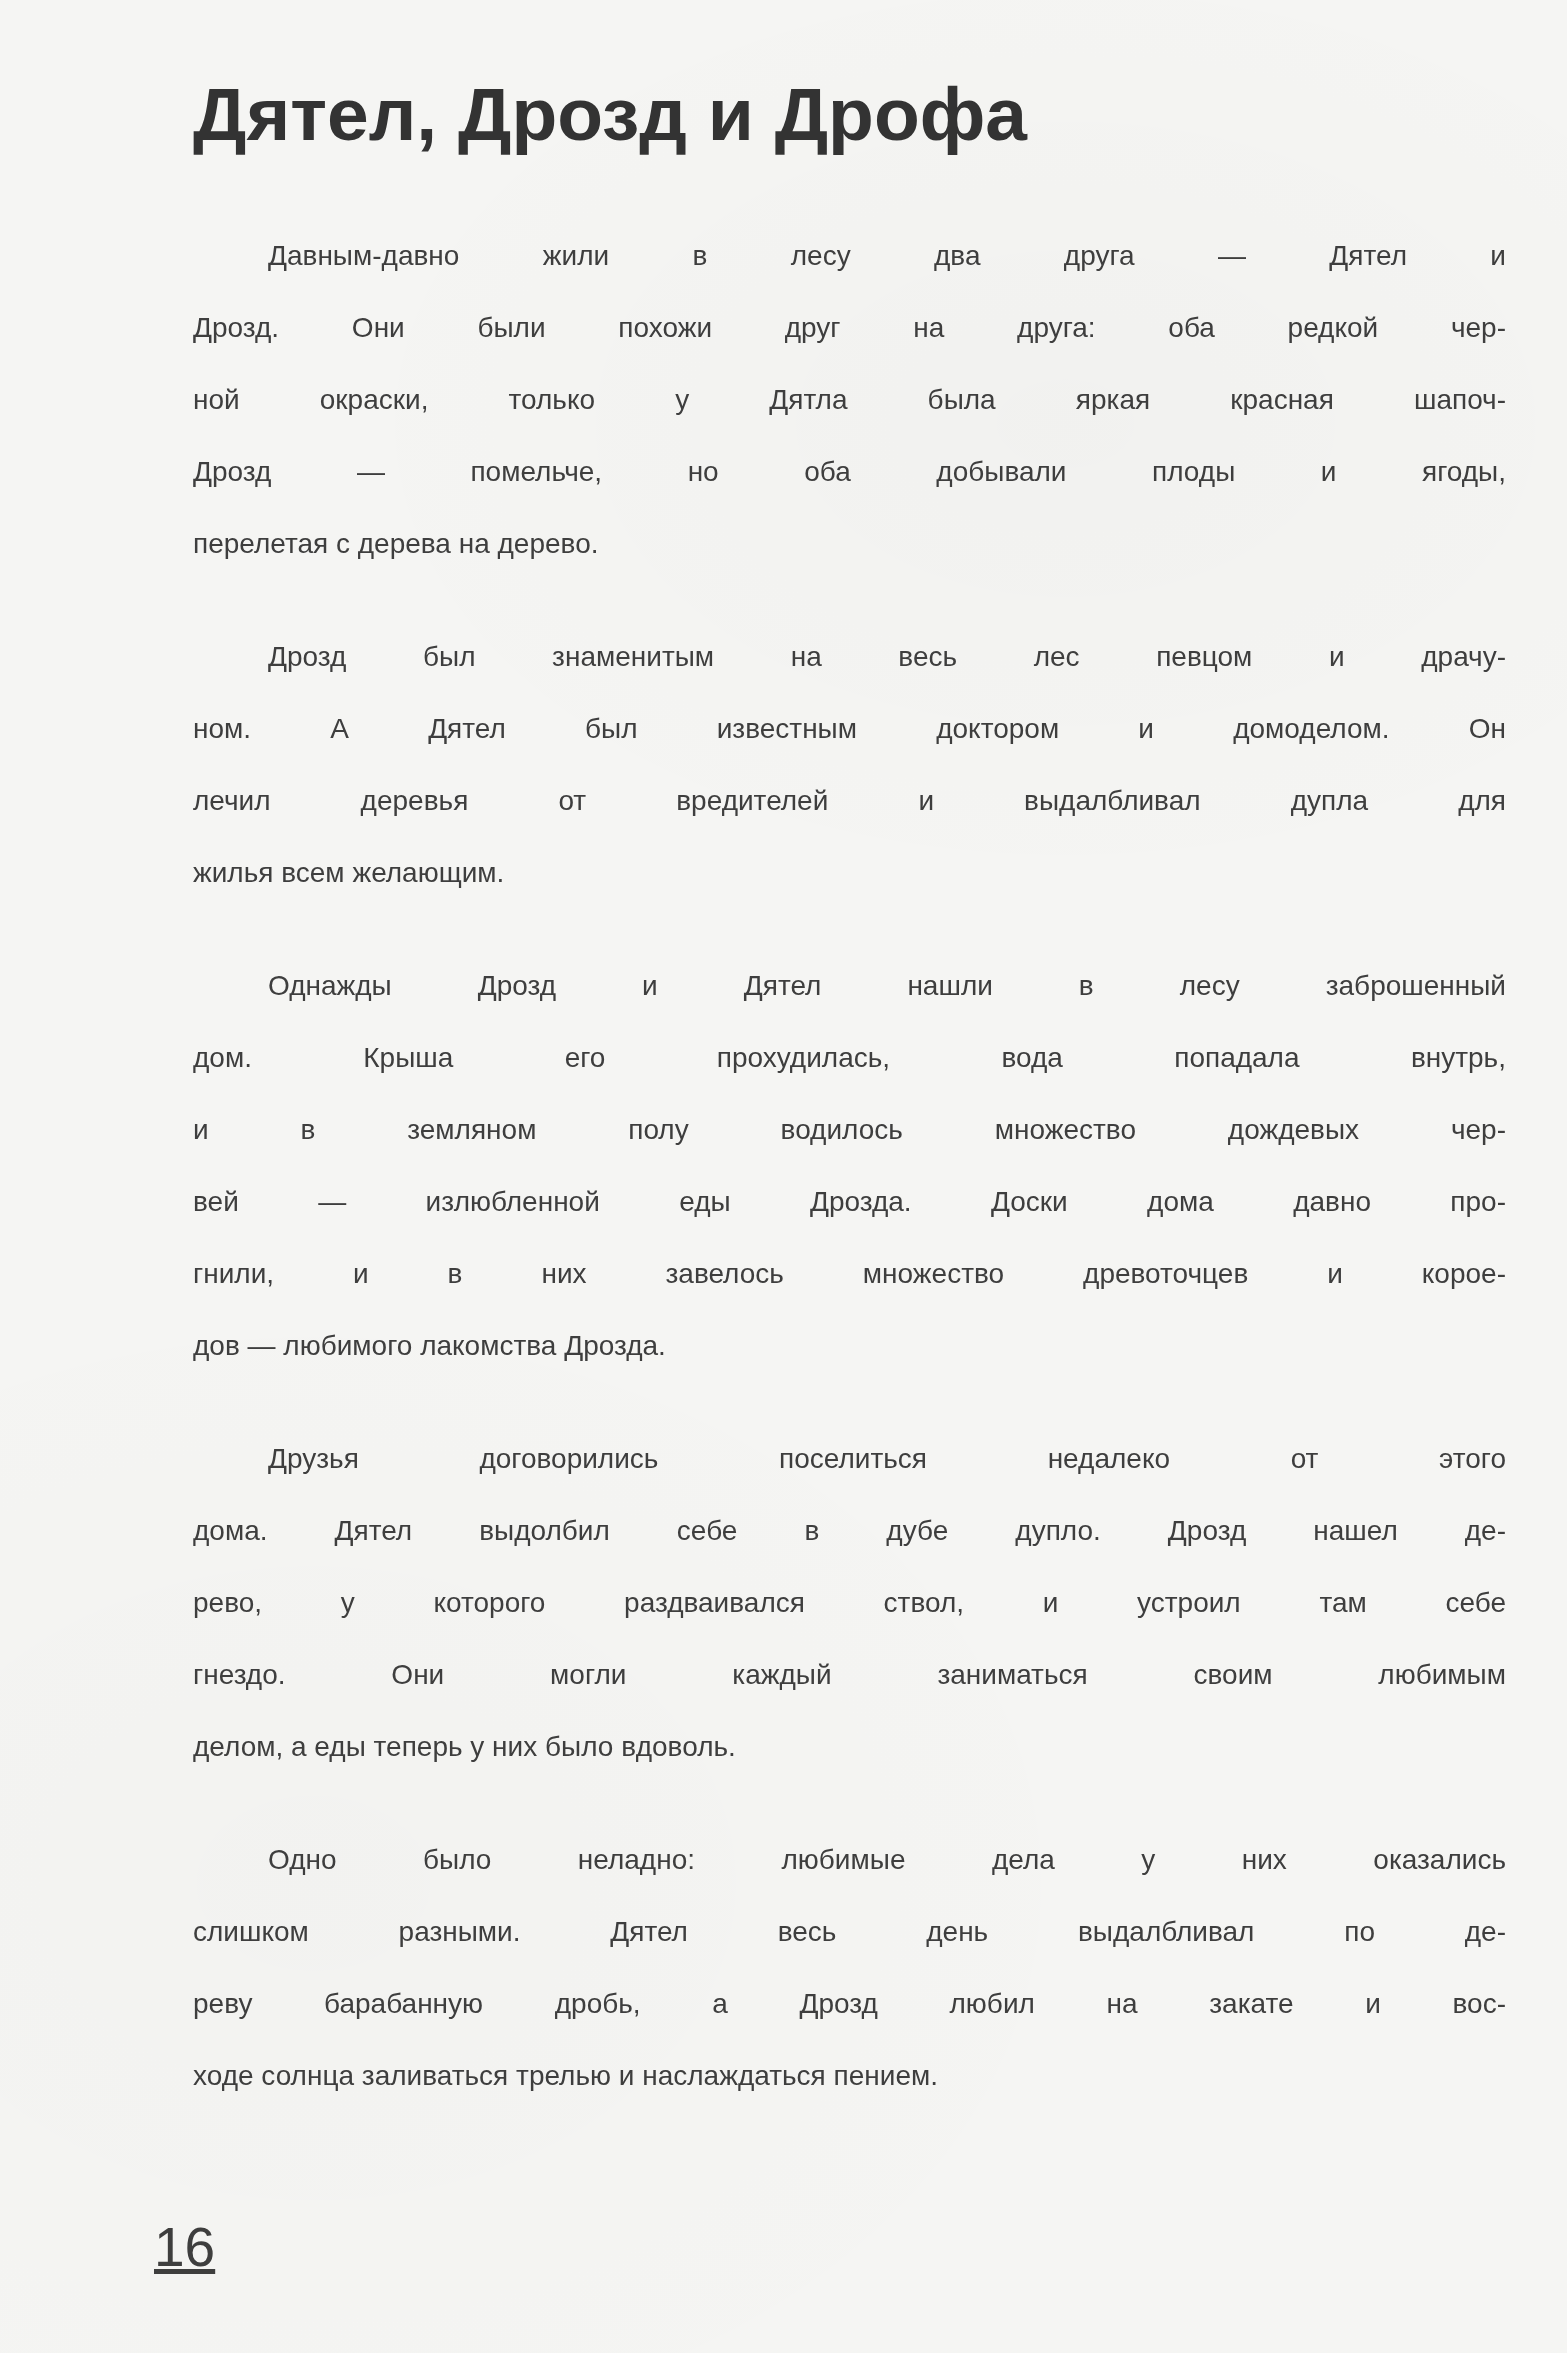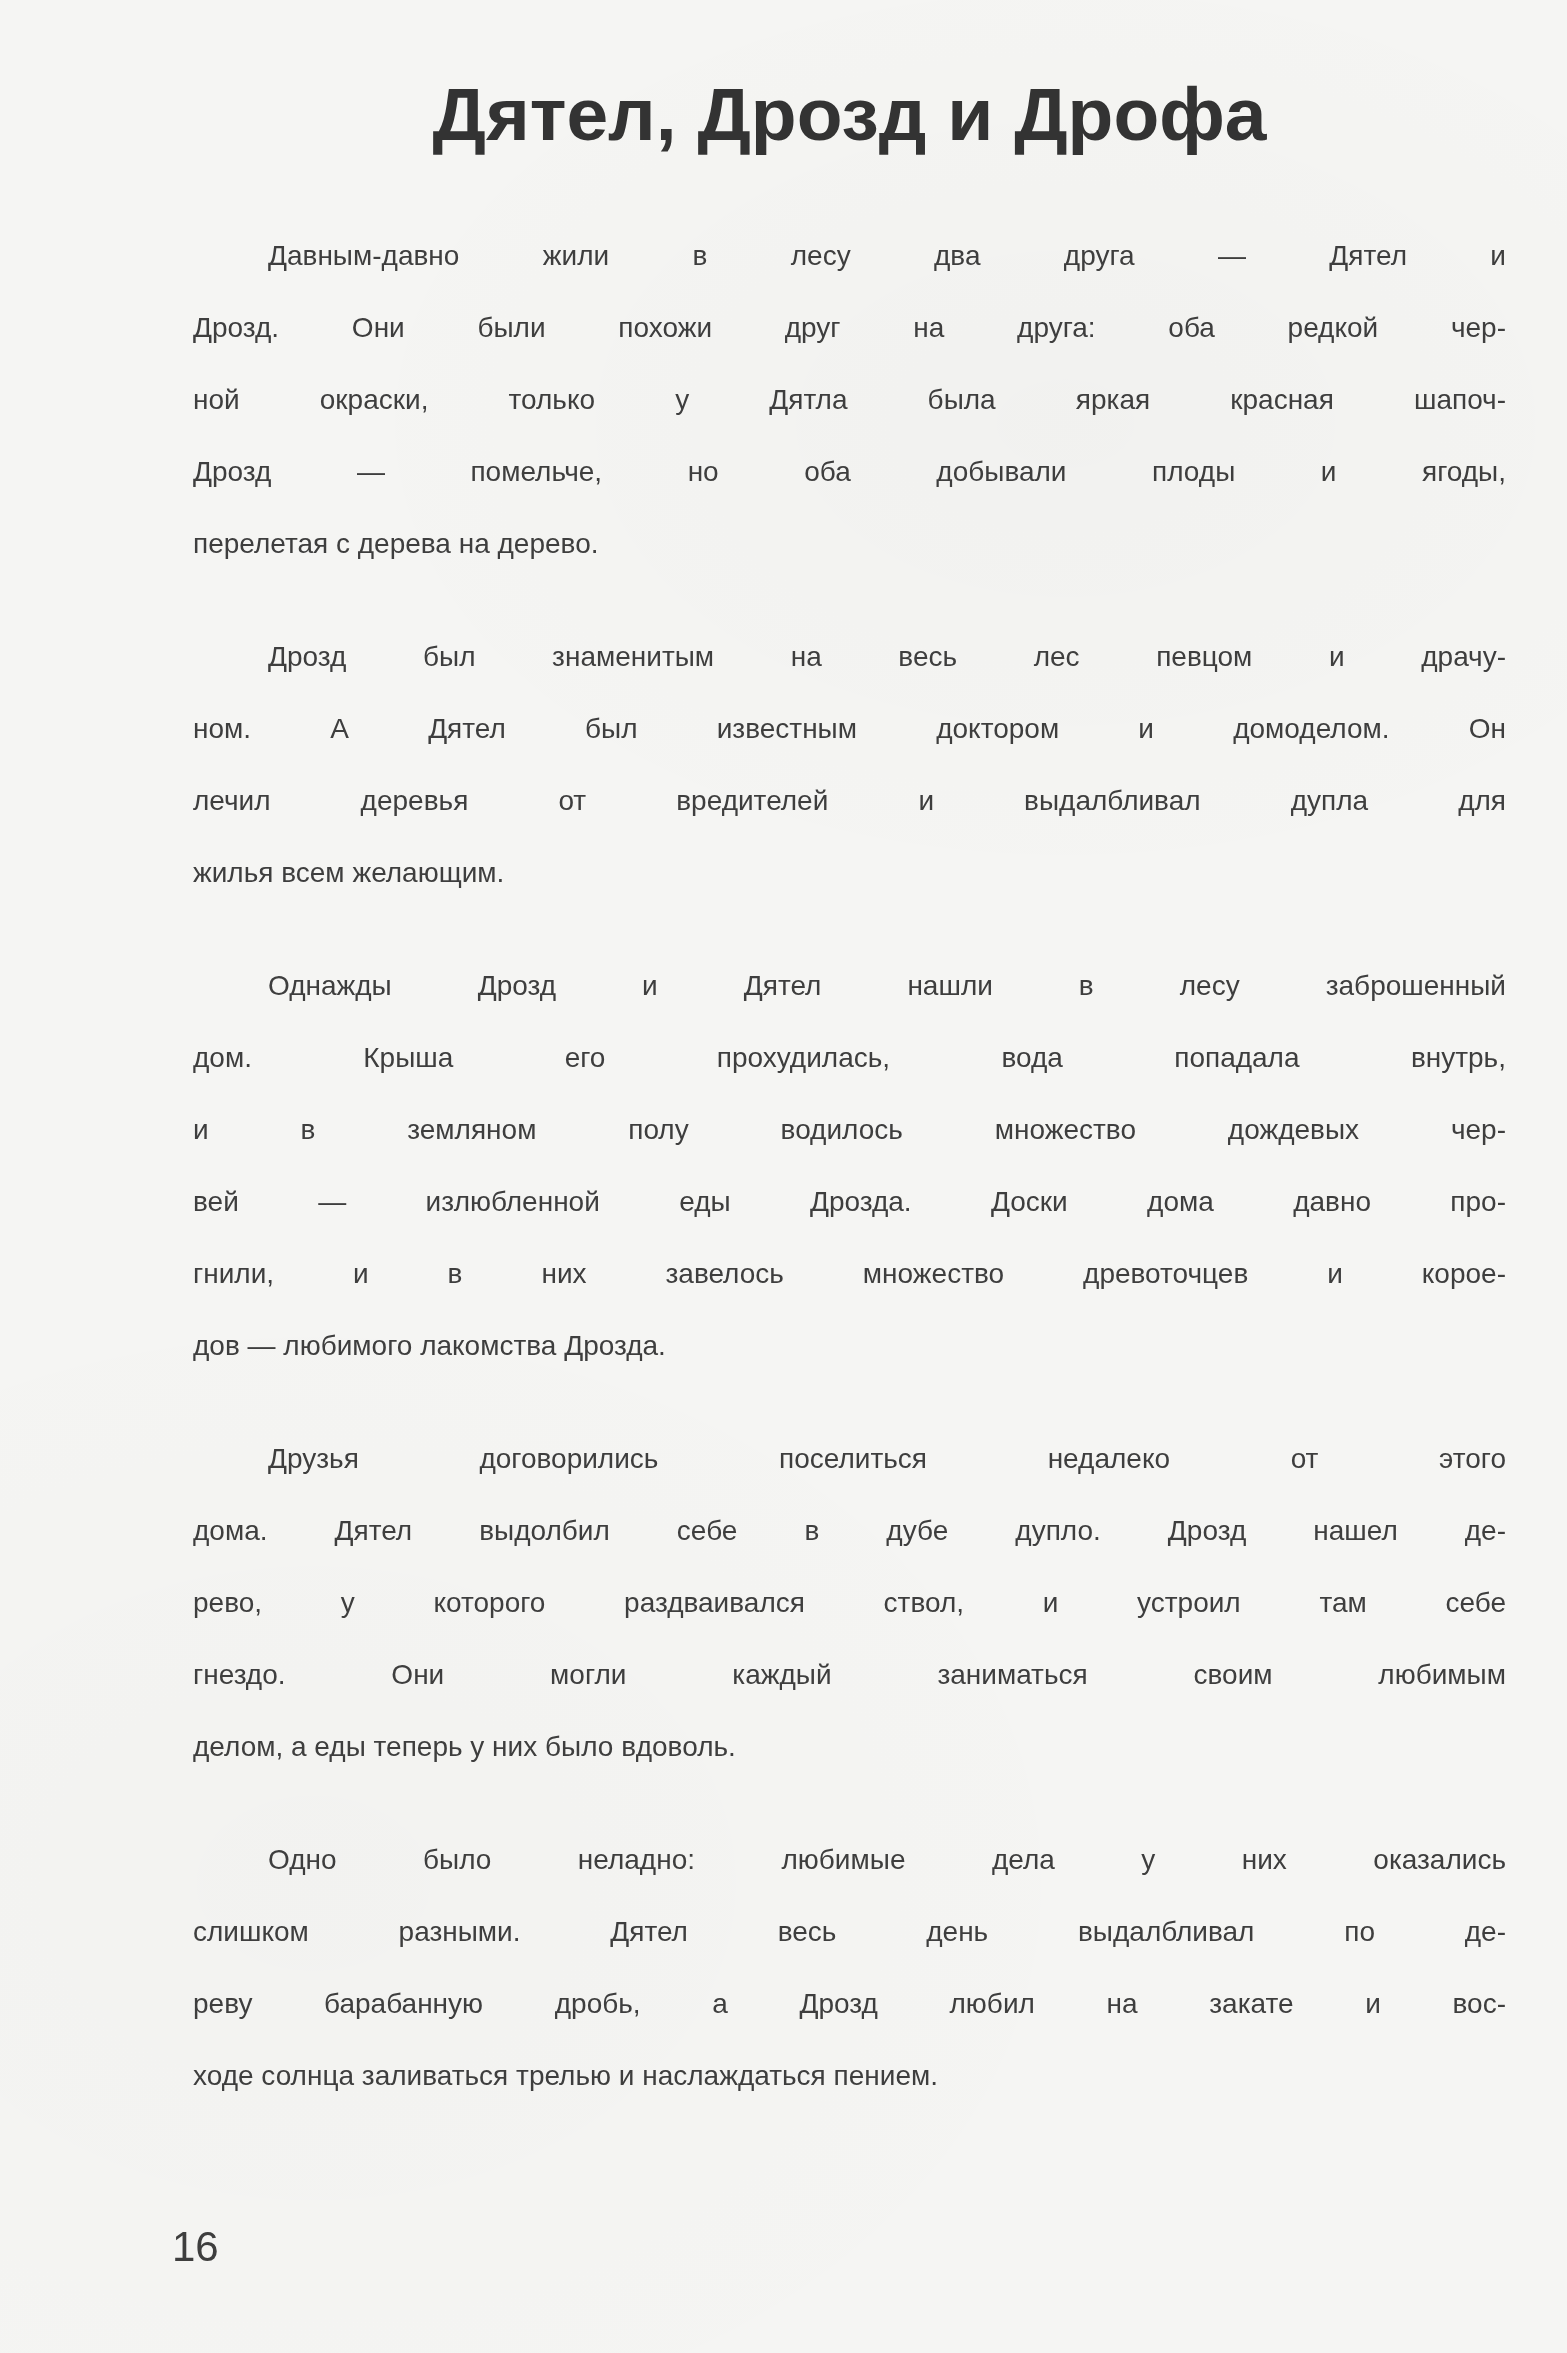--- a/index.html
+++ b/index.html
@@ -18,21 +18,21 @@
       #f5f5f3;
     overflow: hidden;
     font-family: "Liberation Sans", sans-serif;
     color: #3d3d3d;
   }
   .title {
     position: absolute;
     top: 20.4px;
     left: 193px;
     width: 1313px;
-    text-align: center;
+    text-align: left;
     font-size: 75px;
     font-weight: bold;
     letter-spacing: 0px;
     color: #333333;
     line-height: 1.15;
   }
   .text-block {
     position: absolute;
     top: 220px;
     left: 193px;
@@ -56,25 +56,26 @@
   }
   .line.first {
     text-indent: 75px;
   }
   .line.last {
     text-align: right;
     text-align-last: left;
   }
   .page-number {
     position: absolute;
-    left: 172px;
+    left: 154px;
     top: 2211px;
-    font-size: 42px;
+    font-size: 55px;
     line-height: 72px;
     color: #3e3e3e;
+    text-decoration: underline;
   }
 </style>
 </head>
 <body>
 
 <div class="page">
   <h1 class="title">Дятел, Дрозд и Дрофа</h1>
 
   <main class="text-block">
       <div class="paragraph">

